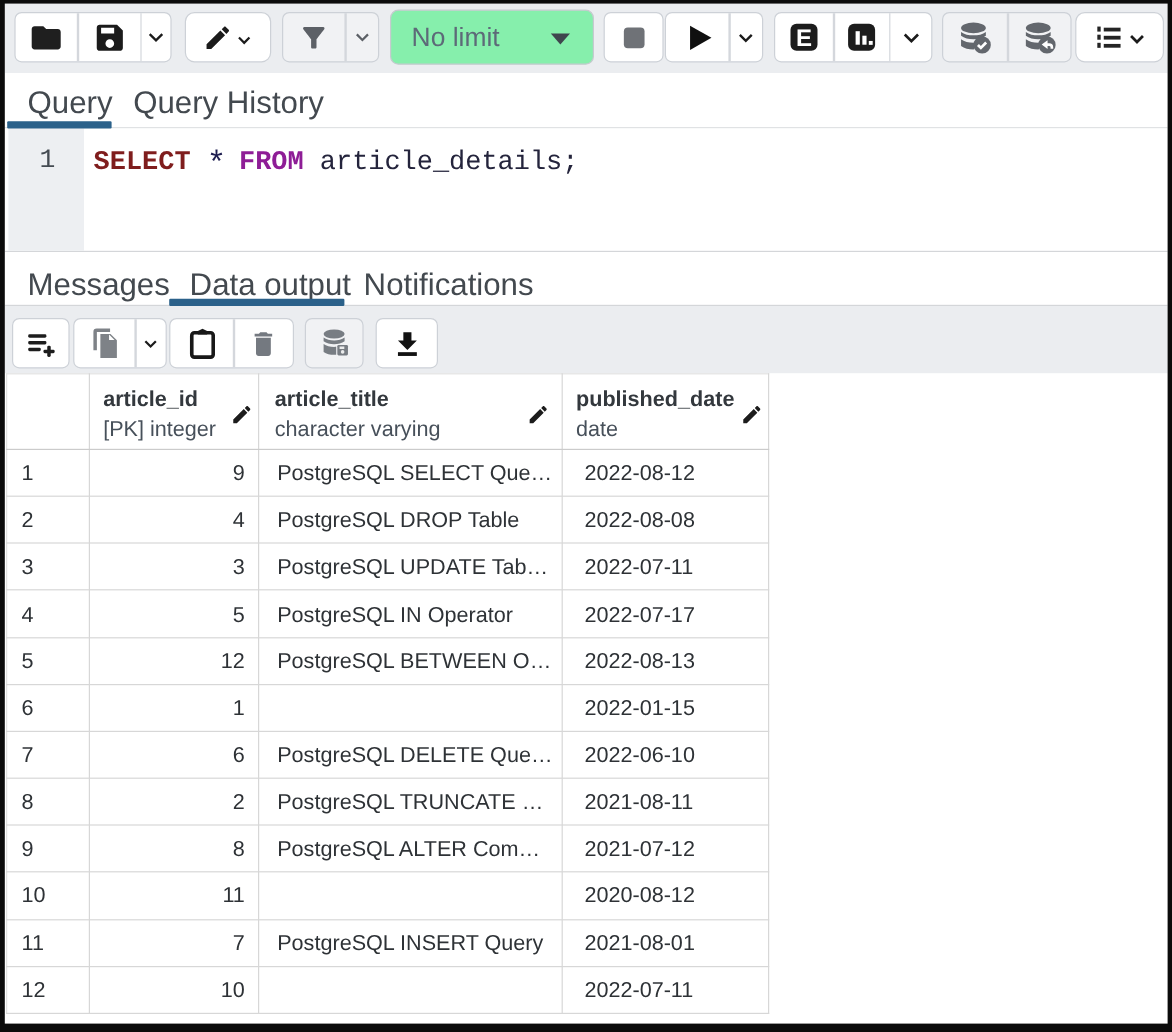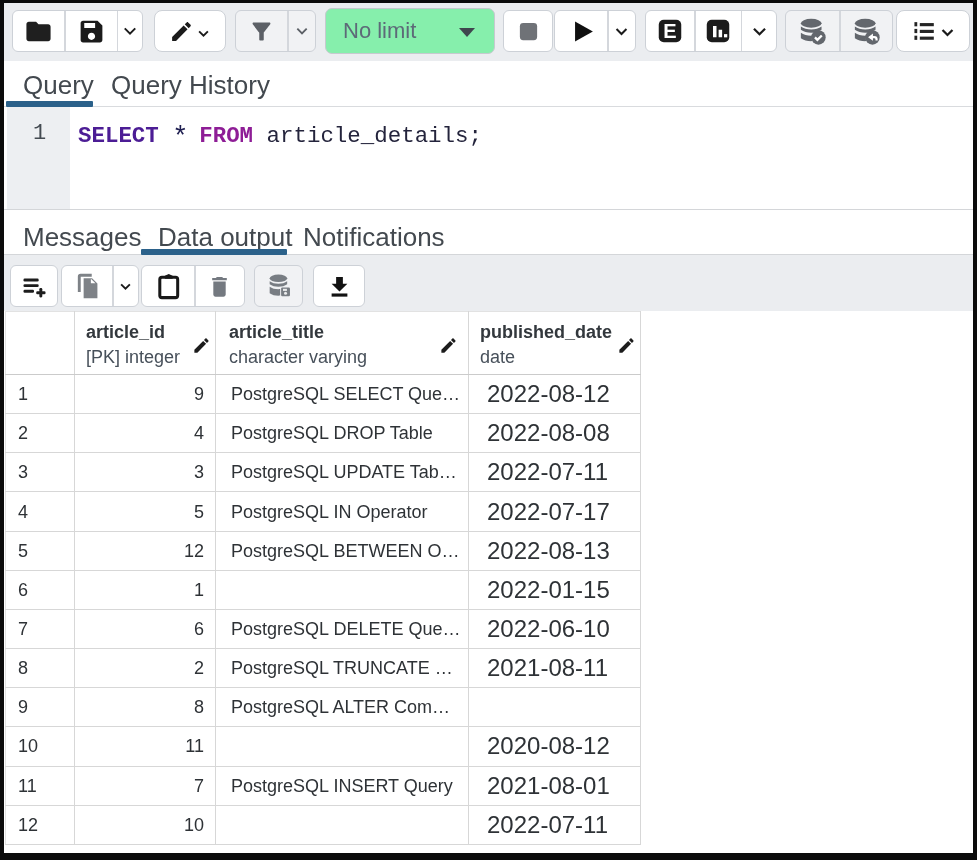--- a/index.html
+++ b/index.html
@@ -27,21 +27,21 @@
 .underline{position:absolute;height:6px;background:#2b618a;border-radius:1px}
 
 .vline{position:absolute;top:311px;width:1px;height:534px;background:#d7d7d7}
 #ghead{left:5px;top:311px;width:636px;height:64px;font-size:18px;color:#33383d;border-bottom:1px solid #cbcbcb}
 .htype{color:#47505a}
 .hpen{width:19px;height:19px;top:25px;fill:#1c1c1c}
 .grow{position:absolute;left:5px;width:636px;height:39.15px;border-bottom:1px solid #d7d7d7;font-size:18px;color:#2e3236;line-height:38px}
 .c1{position:absolute;left:13px}
 .c2{position:absolute;right:437px}
 .c3{position:absolute;left:226px}
-.c4{position:absolute;left:482px;font-size:24px}
+.c4{position:absolute;left:482px;font-size:18px}
 </style>
 </head>
 <body>
 <div class="abs" id="toolbar1"></div>
 <div class="abs" id="tabrow1"></div>
 <div class="abs" id="editor"></div>
 <div class="abs" id="gutter"></div>
 <div class="abs" id="tabrow2"></div>
 <div class="abs" id="toolbar2"></div>
 
@@ -174,21 +174,21 @@
         <path fill="none" stroke="#1b1b1b" stroke-width="3.2" d="M5 8.5l7 7 7-7"></path>
       </svg>
   </div>
 </div>
 
 <div class="tab" style="left:23px;top:70px;">Query</div>
 <div class="tab" style="left:111px;top:70px;">Query History</div>
 <div class="underline" style="left:6px;top:101px;width:87px;"></div>
 
 <div class="abs" style="left:33px;top:121px;font-family:'Liberation Mono',monospace;font-size:22px;color:#444b52">1</div>
-<div class="abs" style="left:78px;top:120px;font-family:'Liberation Mono',monospace;font-size:22.45px;white-space:pre;color:#24243c"><b style="color:#4c1d95">SELECT</b> <span style="color:#1e1e50;display:inline-block;width:13.47px;font-size:27px;position:relative;top:2.5px">*</span> <b style="color:#8e1d96">FROM</b> article_details;</div>
+<div class="abs" style="left:78px;top:120px;font-family:'Liberation Mono',monospace;font-size:22.45px;white-space:pre;color:#24243c"><b style="color:#7f1d1d">SELECT</b> <span style="color:#1e1e50;display:inline-block;width:13.47px;font-size:27px;position:relative;top:2.5px">*</span> <b style="color:#8e1d96">FROM</b> article_details;</div>
 
 <div class="tab" style="left:23px;top:222px;">Messages</div>
 <div class="tab" style="left:158px;top:222px;">Data output</div>
 <div class="tab" style="left:303px;top:222px;">Notifications</div>
 <div class="underline" style="left:141px;top:249px;width:146px;"></div>
 
 <div class="grp" style="left:10px;top:265px;width:48px;">
   <div class="btn" style="flex:1">
     <svg width="28" height="28" viewBox="0 0 24 24" fill="#1d1d1d">
       <rect x="3" y="5.6" width="13" height="2.5" rx="1"></rect>
@@ -314,20 +314,21 @@
 <div class="grow" style="top:649.1px">
     <span class="c1">8</span>
     <span class="c2">2</span>
     <span class="c3">PostgreSQL TRUNCATE …</span>
     <span class="c4">2021-08-11</span>
   </div>
 <div class="grow" style="top:688.3px">
     <span class="c1">9</span>
     <span class="c2">8</span>
     <span class="c3">PostgreSQL ALTER Com…</span>
+    <span class="c4">2021-07-12</span>
   </div>
 <div class="grow" style="top:727.4px">
     <span class="c1">10</span>
     <span class="c2">11</span>
     <span class="c4">2020-08-12</span>
   </div>
 <div class="grow" style="top:766.6px">
     <span class="c1">11</span>
     <span class="c2">7</span>
     <span class="c3">PostgreSQL INSERT Query</span>

